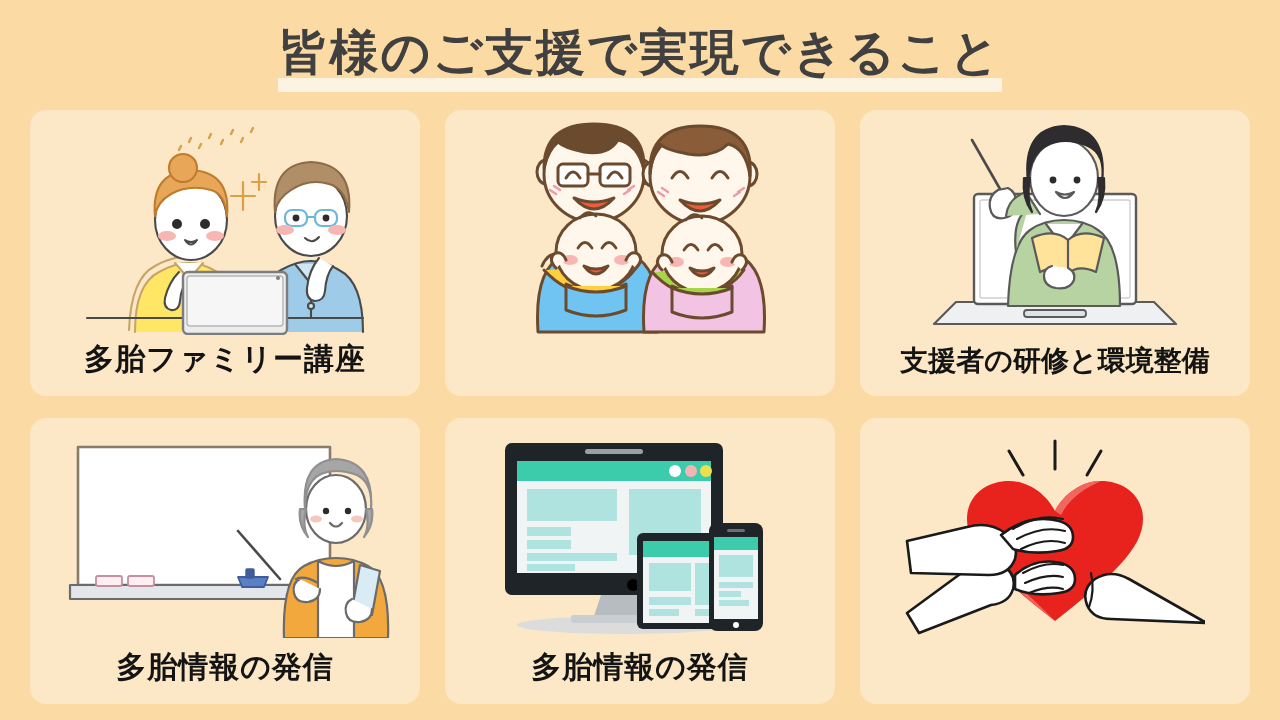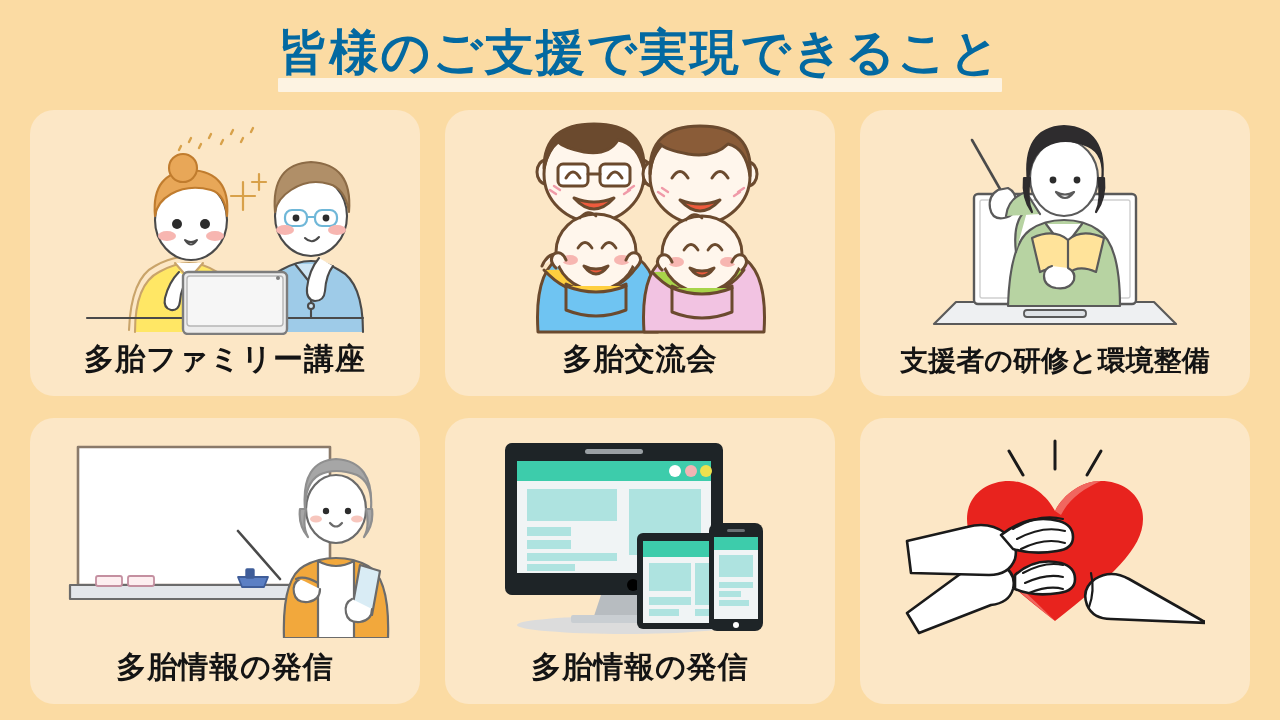--- a/index.html
+++ b/index.html
@@ -15,39 +15,39 @@
   .title-wrap{
     position:absolute;left:0;top:16px;width:1280px;height:72px;
     display:flex;align-items:center;justify-content:center;
   }
   .title-hl{
     position:absolute;left:278px;top:62px;width:724px;height:14px;
     background:#fdf3e2;border-radius:1px;
   }
   .title-text{
     position:relative;z-index:2;
-    font-size:49px;font-weight:bold;color:#0369a1;
+    font-size:49px;font-weight:bold;color:#404040;
     letter-spacing:2px;line-height:1;
     white-space:nowrap;
     font-family:"DejaVu Sans","Liberation Sans",sans-serif;
   }
 
   
   .grid{
     position:absolute;left:30px;top:110px;
     width:1220px;height:596px;
     display:grid;
     grid-template-columns:repeat(3,390px);
     grid-template-rows:repeat(2,286px);
     column-gap:25px;row-gap:22px;
   }
   .card{
     position:relative;
     background:#fce7c6;
-    border-radius:24px;
+    border-radius:16px;
     overflow:visible;
   }
   .art{
     position:absolute;left:0;top:8px;width:390px;height:218px;
     display:flex;align-items:center;justify-content:center;
   }
   .card-label{
     position:absolute;left:-12px;right:-12px;bottom:16px;
     text-align:center;
     font-size:30px;font-weight:bold;color:#141414;
@@ -225,21 +225,20 @@
             <ellipse cx="166" cy="142" rx="8" ry="5" fill="#f7b6b1" stroke="none"></ellipse>
             <ellipse cx="218" cy="142" rx="8" ry="5" fill="#f7b6b1" stroke="none"></ellipse>
             <path d="M180 148 q12 16 24 0 q-12 6 -24 0 z" fill="#ee5b3d" stroke="#6b4a2e"></path>
             <path d="M162 166 q30 14 60 0 l0 26 q-30 12 -60 0 z" fill="#f2c3e2" stroke="#6b4a2e"></path>
             <path d="M162 168 q30 12 60 0" fill="#a8d44a" stroke="#6b4a2e"></path>
             <path d="M152 150 q-8 -8 -2 -14 q8 -4 12 6" fill="#fff6ec" stroke="#6b4a2e"></path>
             <path d="M232 150 q8 -8 2 -14 q-8 -4 -12 6" fill="#fff6ec" stroke="#6b4a2e"></path>
           </g>
         </svg>
       </div>
-      <div class="card-label">多胎交流会</div>
     </div>
 
     <div class="card">
       <div class="art">
         <svg width="270" height="215" viewBox="0 0 270 215">
           <g fill="none" stroke="#5a5a5a" stroke-width="2.2" stroke-linecap="round" stroke-linejoin="round">
 
             <path d="M36 182 l198 0 l22 22 l-242 0 z" fill="#eef0f2" stroke="#5a5a5a"></path>
             <rect x="104" y="190" width="62" height="7" rx="3" fill="#dfe3e7" stroke="#5a5a5a" stroke-width="1.8"></rect>
 

